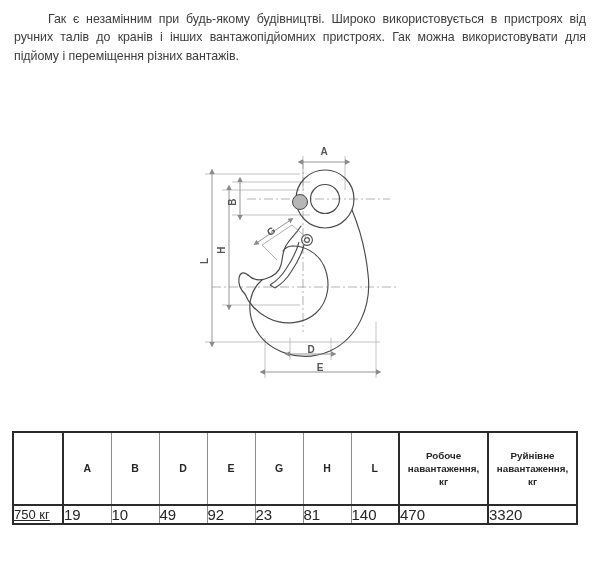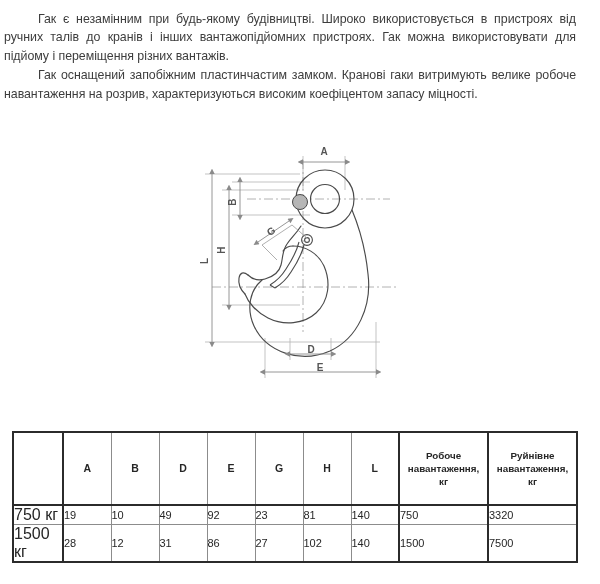--- a/index.html
+++ b/index.html
@@ -14,21 +14,21 @@
     position: relative;
     overflow: hidden;
     font-family: "Liberation Sans", "DejaVu Sans", sans-serif;
     color: #3a3a3a;
     -webkit-font-smoothing: antialiased;
   }
 
   
   .article {
     position: absolute;
-    left: 4px;
+    left: 14px;
     top: 10px;
     width: 572px;
   }
   .article p {
     margin: 0 0 1px 0;
     font-size: 12.4px;
     line-height: 18.4px;
     text-align: justify;
     text-justify: inter-word;
     color: #3d3d3d;
@@ -71,24 +71,25 @@
     height: 71px;
     font-weight: bold;
     font-size: 10.5px;
     line-height: 13px;
   }
   table.spec thead th.wide {
     font-size: 9.8px;
   }
   table.spec tbody td {
     height: 16px;
-    font-size: 11px;
+    font-size: 15px;
   }
   table.spec tbody td.rowhead {
-    font-size: 16px;
+    font-size: 13px;
+    text-decoration: underline;
   }
   
   table.spec {
     border: 2px solid #2b2b2b;
   }
   table.spec thead th:first-child,
   table.spec tbody td:first-child { border-left: 2px solid #2b2b2b; }
   table.spec thead th:last-child,
   table.spec tbody td:last-child { border-right: 2px solid #2b2b2b; }
   table.spec thead th { border-top: 2px solid #2b2b2b; border-bottom: 2px solid #2b2b2b; }
@@ -96,21 +97,20 @@
   table.spec thead th.sep-left,
   table.spec tbody td.sep-left { border-left: 2px solid #2b2b2b; }
   table.spec thead th.colhead-first,
   table.spec tbody td.rowhead { border-right: 2px solid #2b2b2b; }
 </style>
 </head>
 <body>
 
 <div class="article">
   <p class="i1">Гак є незамінним при будь-якому будівництві. Широко використовується в пристроях від ручних талів до кранів і інших вантажопідйомних пристроях. Гак можна використовувати для підйому і переміщення різних вантажів.</p>
-  <p class="i1">Гак оснащений запобіжним пластинчастим замком. Кранові гаки витримують велике робоче навантаження на розрив, характеризуються високим коефіцентом запасу міцності.</p>
 </div>
 
 <div class="drawing-wrap">
   <svg width="600" height="250" viewBox="0 0 600 250" xmlns="http://www.w3.org/2000/svg">
     <defs>
       <marker id="arrL" markerWidth="7" markerHeight="6" refX="6" refY="3" orient="auto">
         <path d="M6,0 L0,3 L6,6 z" fill="#8a8a8a"></path>
       </marker>
       <marker id="arrR" markerWidth="7" markerHeight="6" refX="1" refY="3" orient="auto">
         <path d="M1,0 L7,3 L1,6 z" fill="#8a8a8a"></path>
@@ -255,30 +255,18 @@
     <tbody>
       <tr>
         <td class="rowhead">750 кг</td>
         <td>19</td>
         <td>10</td>
         <td>49</td>
         <td>92</td>
         <td>23</td>
         <td>81</td>
         <td>140</td>
-        <td class="sep-left">750</td>
+        <td class="sep-left">470</td>
         <td class="sep-left">3320</td>
-      </tr>
-      <tr>
-        <td class="rowhead">1500 кг</td>
-        <td>28</td>
-        <td>12</td>
-        <td>31</td>
-        <td>86</td>
-        <td>27</td>
-        <td>102</td>
-        <td>140</td>
-        <td class="sep-left">1500</td>
-        <td class="sep-left">7500</td>
       </tr>
     </tbody>
   </table>
 </div>
 
 </body></html>

